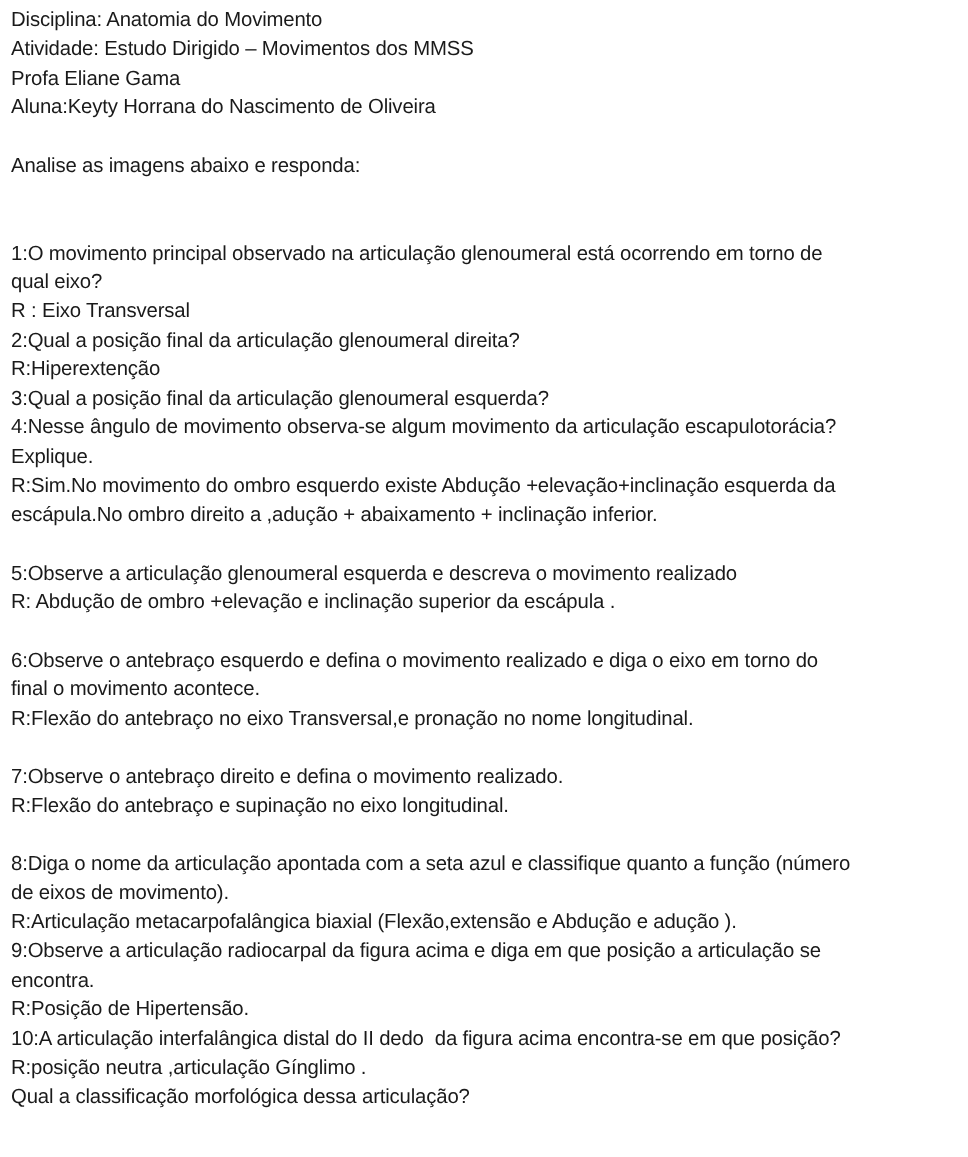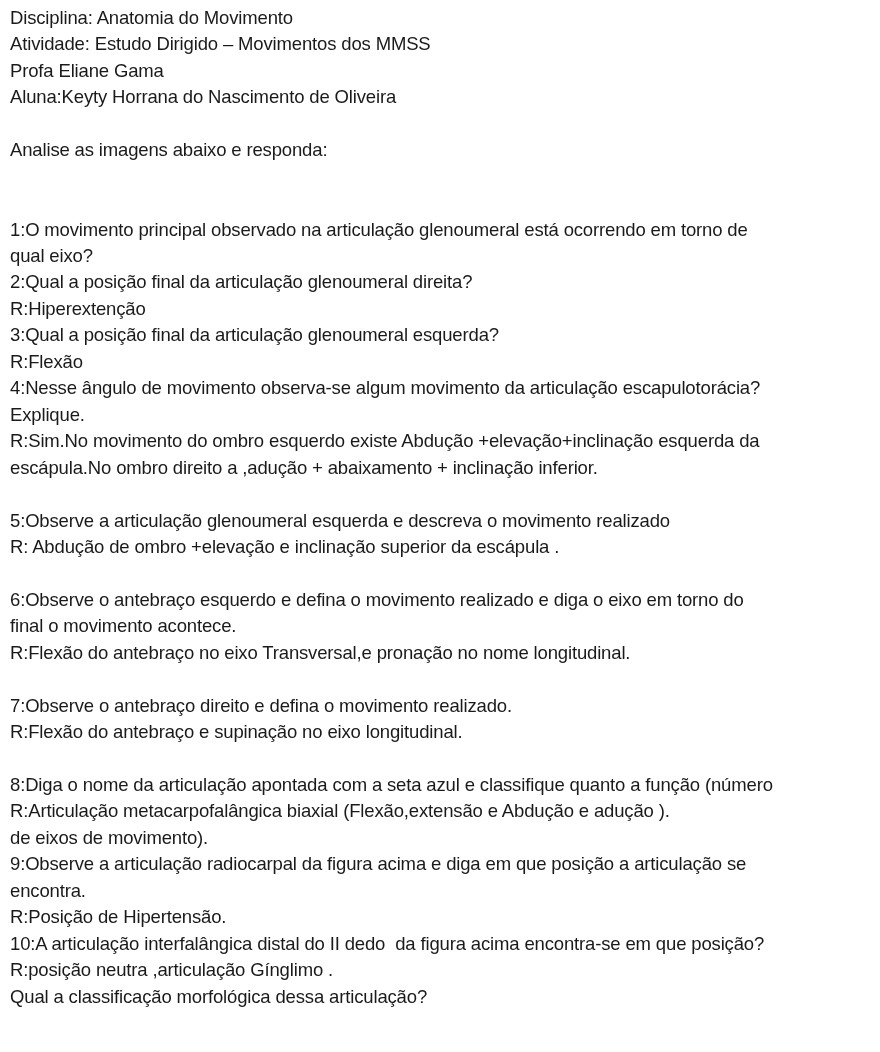--- a/index.html
+++ b/index.html
@@ -37,42 +37,42 @@
       <div class="doc-line">Disciplina: Anatomia do Movimento</div>
       <div class="doc-line">Atividade: Estudo Dirigido – Movimentos dos MMSS</div>
       <div class="doc-line">Profa Eliane Gama</div>
       <div class="doc-line">Aluna:Keyty Horrana do Nascimento de Oliveira</div>
       <div class="doc-line"></div>
       <div class="doc-line">Analise as imagens abaixo e responda:</div>
       <div class="doc-line"></div>
       <div class="doc-line"></div>
       <div class="doc-line">1:O movimento principal observado na articulação glenoumeral está ocorrendo em torno de</div>
       <div class="doc-line">qual eixo?</div>
+      <div class="doc-line">R : Eixo Transversal</div>
       <div class="doc-line">2:Qual a posição final da articulação glenoumeral direita?</div>
       <div class="doc-line">R:Hiperextenção</div>
       <div class="doc-line">3:Qual a posição final da articulação glenoumeral esquerda?</div>
-      <div class="doc-line">R:Flexão</div>
       <div class="doc-line">4:Nesse ângulo de movimento observa-se algum movimento da articulação escapulotorácia?</div>
       <div class="doc-line">Explique.</div>
       <div class="doc-line">R:Sim.No movimento do ombro esquerdo existe Abdução +elevação+inclinação esquerda da</div>
       <div class="doc-line">escápula.No ombro direito a ,adução + abaixamento + inclinação inferior.</div>
       <div class="doc-line"></div>
       <div class="doc-line">5:Observe a articulação glenoumeral esquerda e descreva o movimento realizado</div>
       <div class="doc-line">R: Abdução de ombro +elevação e inclinação superior da escápula .</div>
       <div class="doc-line"></div>
       <div class="doc-line">6:Observe o antebraço esquerdo e defina o movimento realizado e diga o eixo em torno do</div>
       <div class="doc-line">final o movimento acontece.</div>
       <div class="doc-line">R:Flexão do antebraço no eixo Transversal,e pronação no nome longitudinal.</div>
       <div class="doc-line"></div>
       <div class="doc-line">7:Observe o antebraço direito e defina o movimento realizado.</div>
       <div class="doc-line">R:Flexão do antebraço e supinação no eixo longitudinal.</div>
       <div class="doc-line"></div>
       <div class="doc-line">8:Diga o nome da articulação apontada com a seta azul e classifique quanto a função (número</div>
+      <div class="doc-line">de eixos de movimento).</div>
       <div class="doc-line">R:Articulação metacarpofalângica biaxial (Flexão,extensão e Abdução e adução ).</div>
-      <div class="doc-line">de eixos de movimento).</div>
       <div class="doc-line">9:Observe a articulação radiocarpal da figura acima e diga em que posição a articulação se</div>
       <div class="doc-line">encontra.</div>
       <div class="doc-line">R:Posição de Hipertensão.</div>
       <div class="doc-line">10:A articulação interfalângica distal do II dedo  da figura acima encontra-se em que posição?</div>
       <div class="doc-line">R:posição neutra ,articulação Gínglimo .</div>
       <div class="doc-line">Qual a classificação morfológica dessa articulação?</div>
     </div>
 </div>
 
 </body></html>

